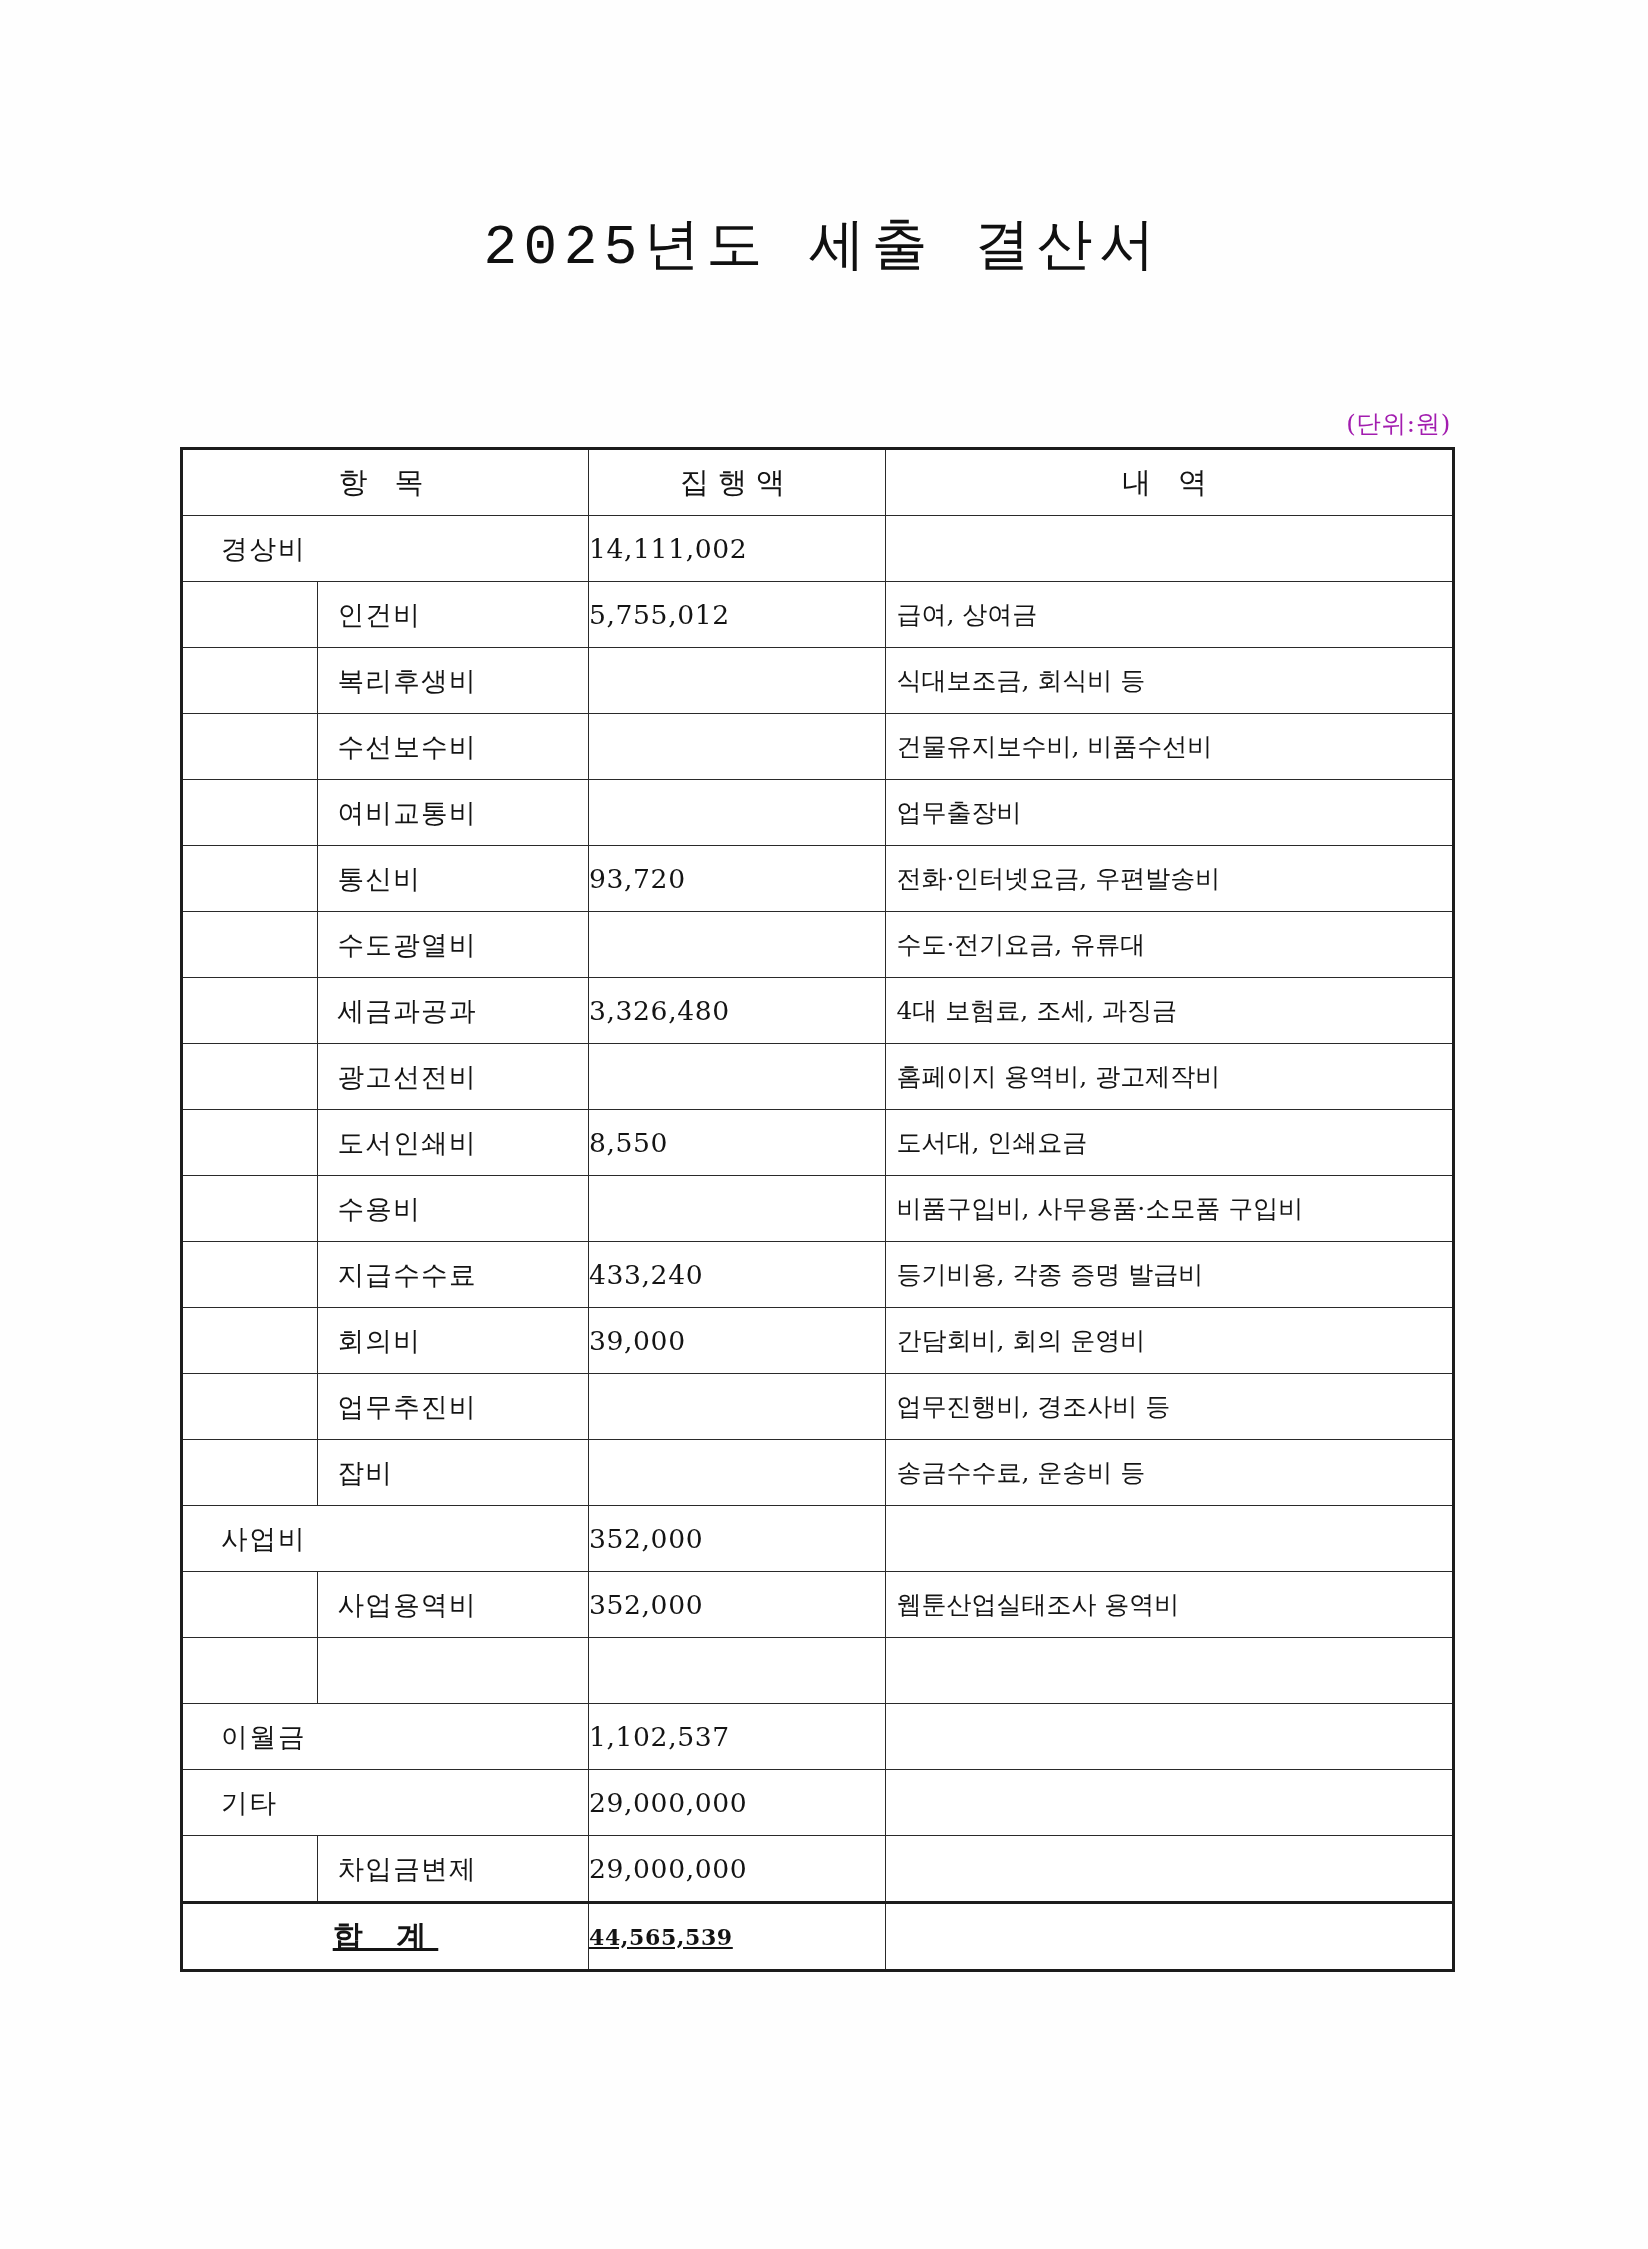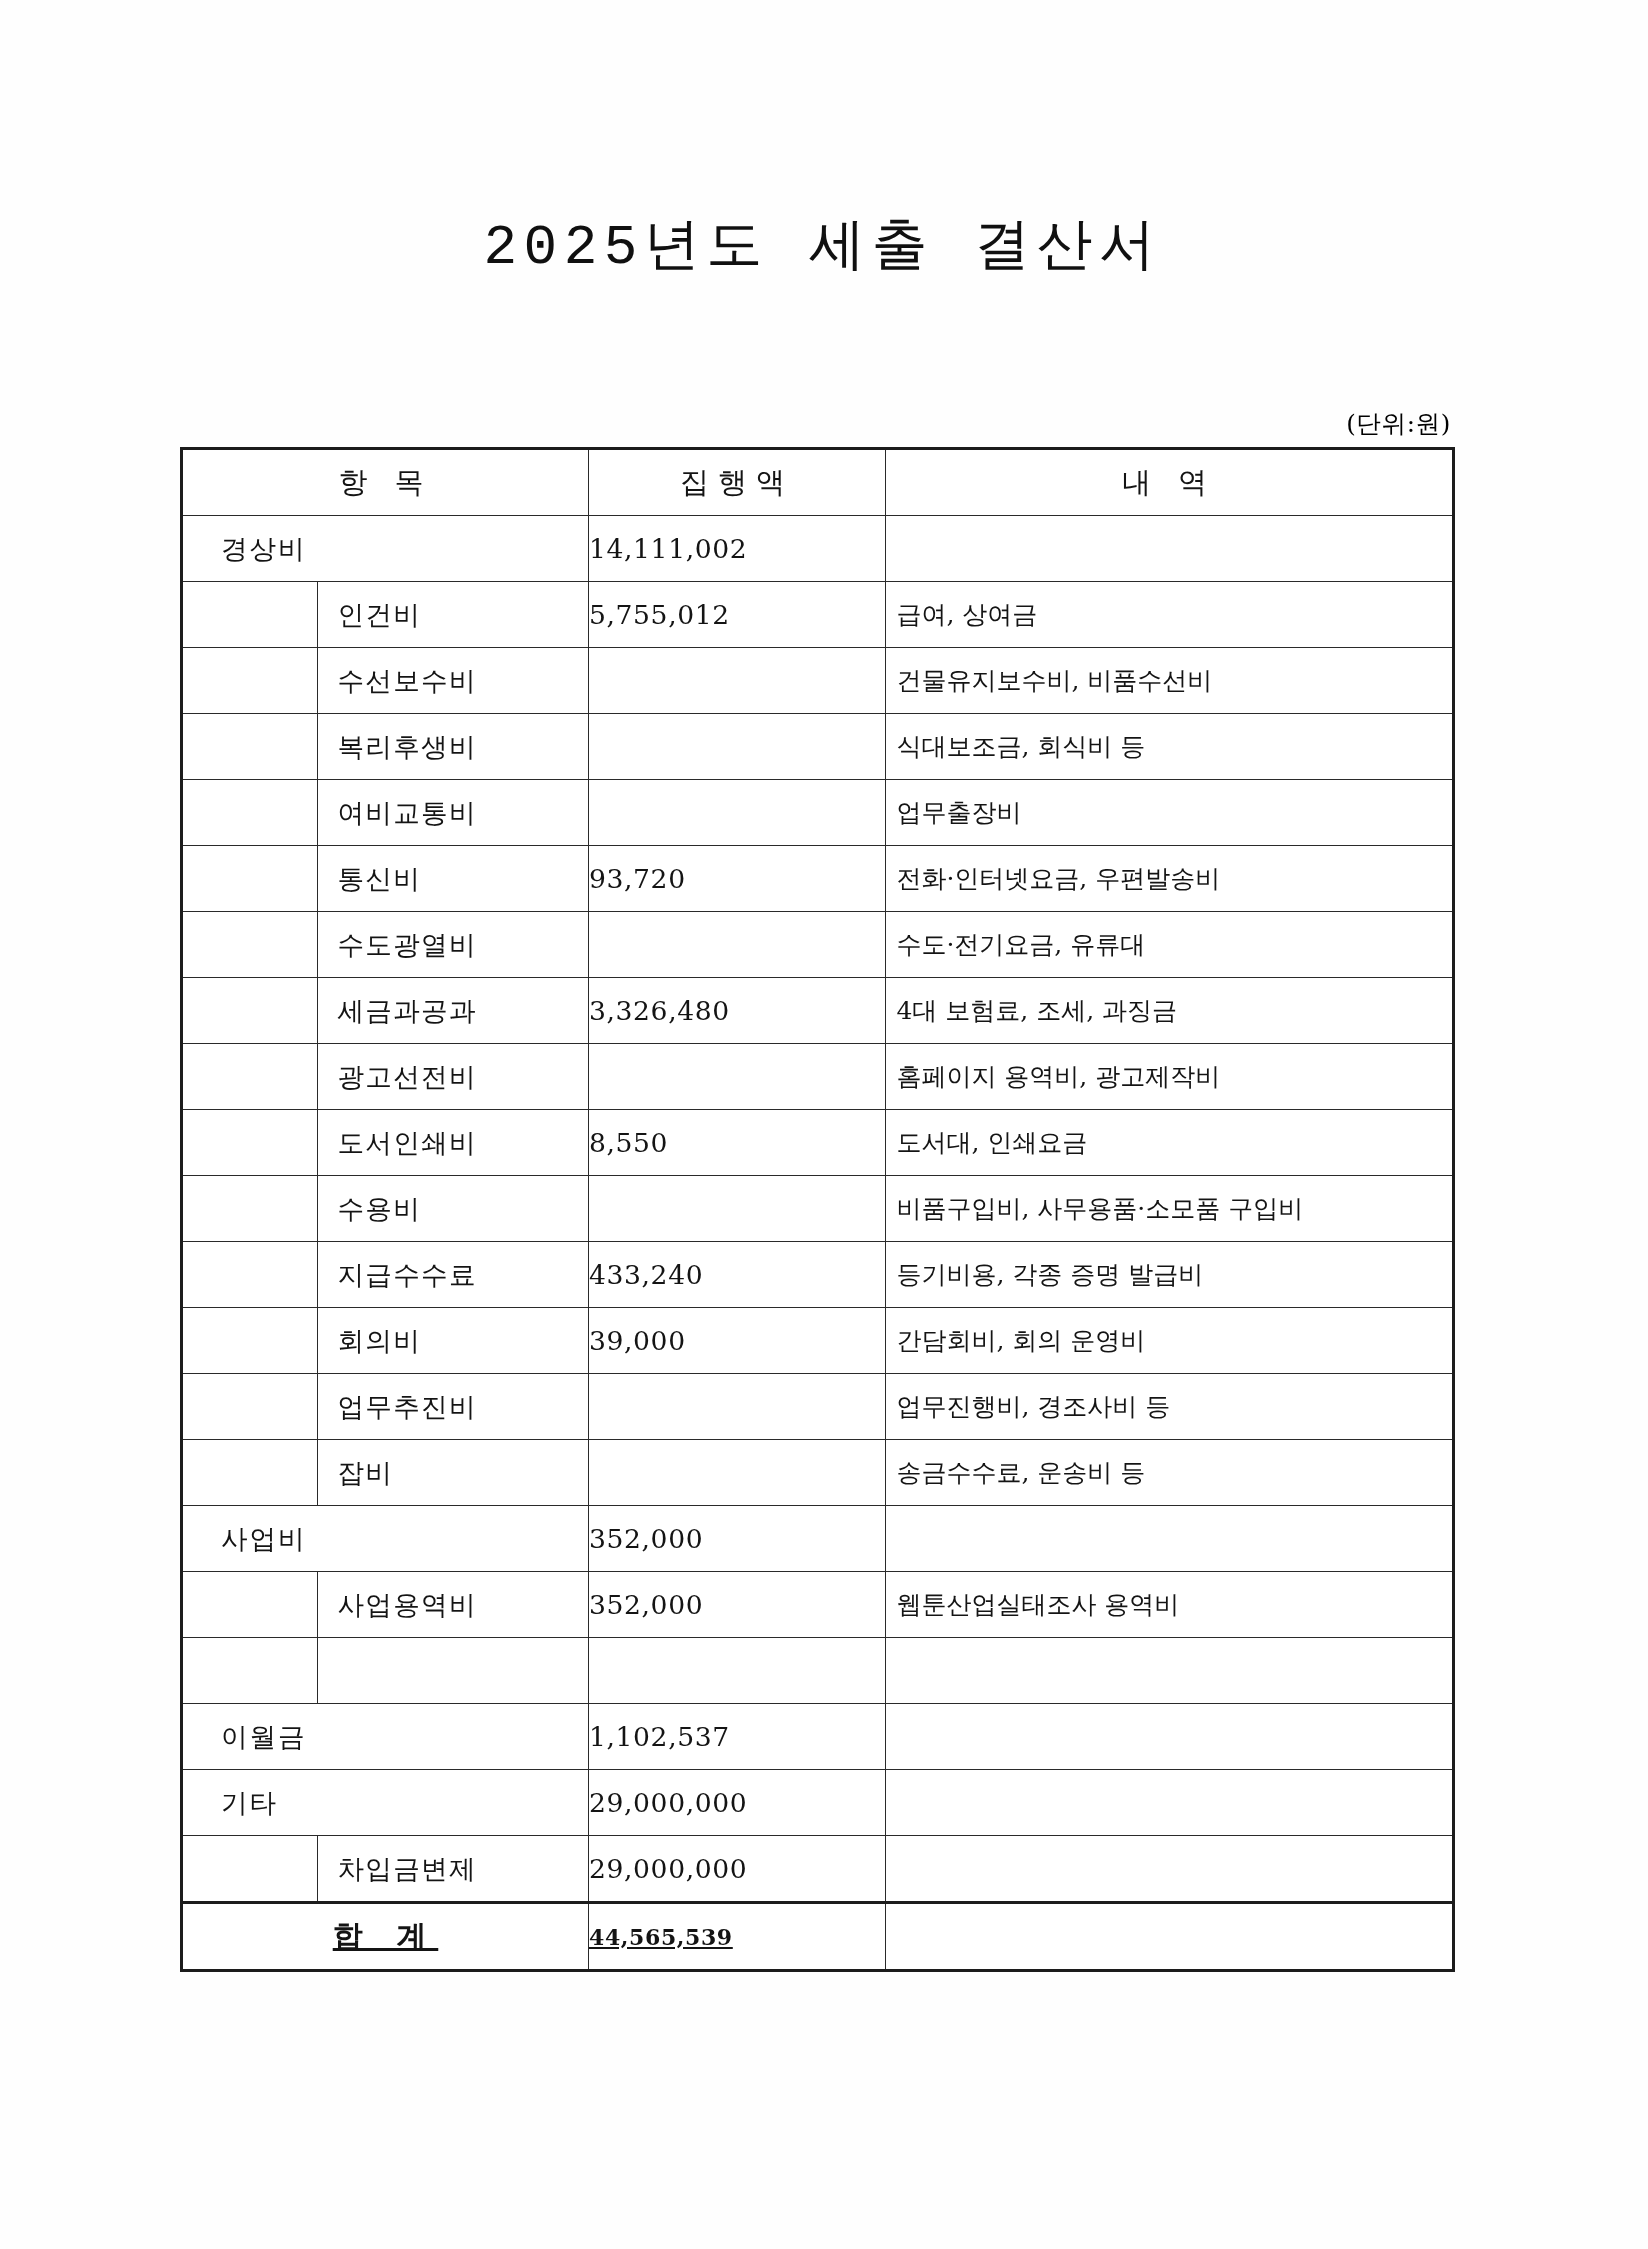--- a/index.html
+++ b/index.html
@@ -38,21 +38,21 @@
     font-family: Liberation Mono, monospace;
   }
 
   
   .unit-note {
     position: absolute;
     right: 198px;
     top: 407px;
     font-size: 24.6px;
     letter-spacing: 0.6px;
-    color: #000000;
+    color: #a21caf;
   }
 
   
   .table-wrap {
     position: absolute;
     left: 180px;
     top: 447px;
     width: 1021px;
   }
 
@@ -161,29 +161,29 @@
             <td class="cell-desc"></td>
           </tr>
           <tr>
             <td class="cell-blank"></td>
             <td class="cell-l2">인건비</td>
             <td class="cell-amt">5,755,012</td>
             <td class="cell-desc">급여, 상여금</td>
           </tr>
           <tr>
             <td class="cell-blank"></td>
+            <td class="cell-l2">복리후생비</td>
+            <td class="cell-amt"></td>
+            <td class="cell-desc">식대보조금, 회식비 등</td>
+          </tr>
+          <tr>
+            <td class="cell-blank"></td>
             <td class="cell-l2">수선보수비</td>
             <td class="cell-amt"></td>
             <td class="cell-desc">건물유지보수비, 비품수선비</td>
-          </tr>
-          <tr>
-            <td class="cell-blank"></td>
-            <td class="cell-l2">복리후생비</td>
-            <td class="cell-amt"></td>
-            <td class="cell-desc">식대보조금, 회식비 등</td>
           </tr>
           <tr>
             <td class="cell-blank"></td>
             <td class="cell-l2">여비교통비</td>
             <td class="cell-amt"></td>
             <td class="cell-desc">업무출장비</td>
           </tr>
           <tr>
             <td class="cell-blank"></td>
             <td class="cell-l2">통신비</td>

